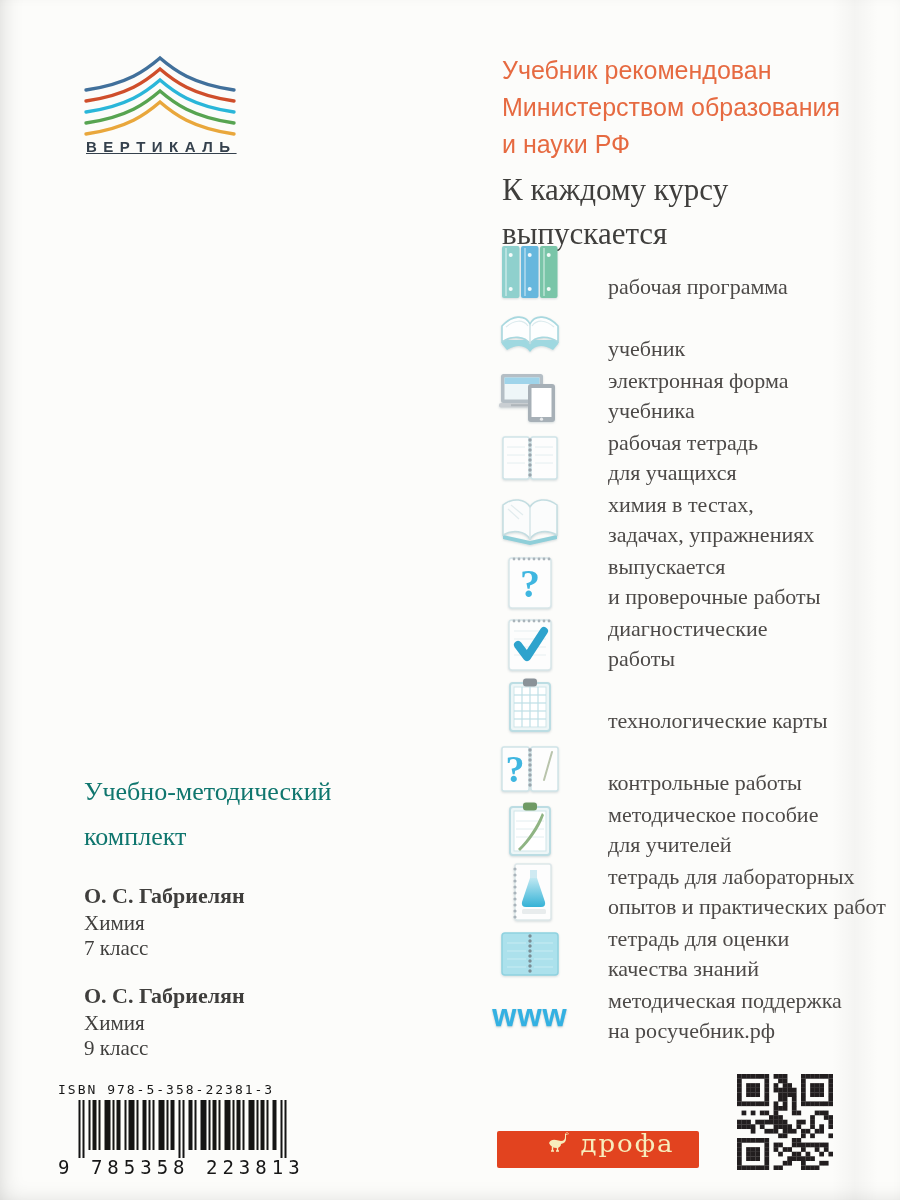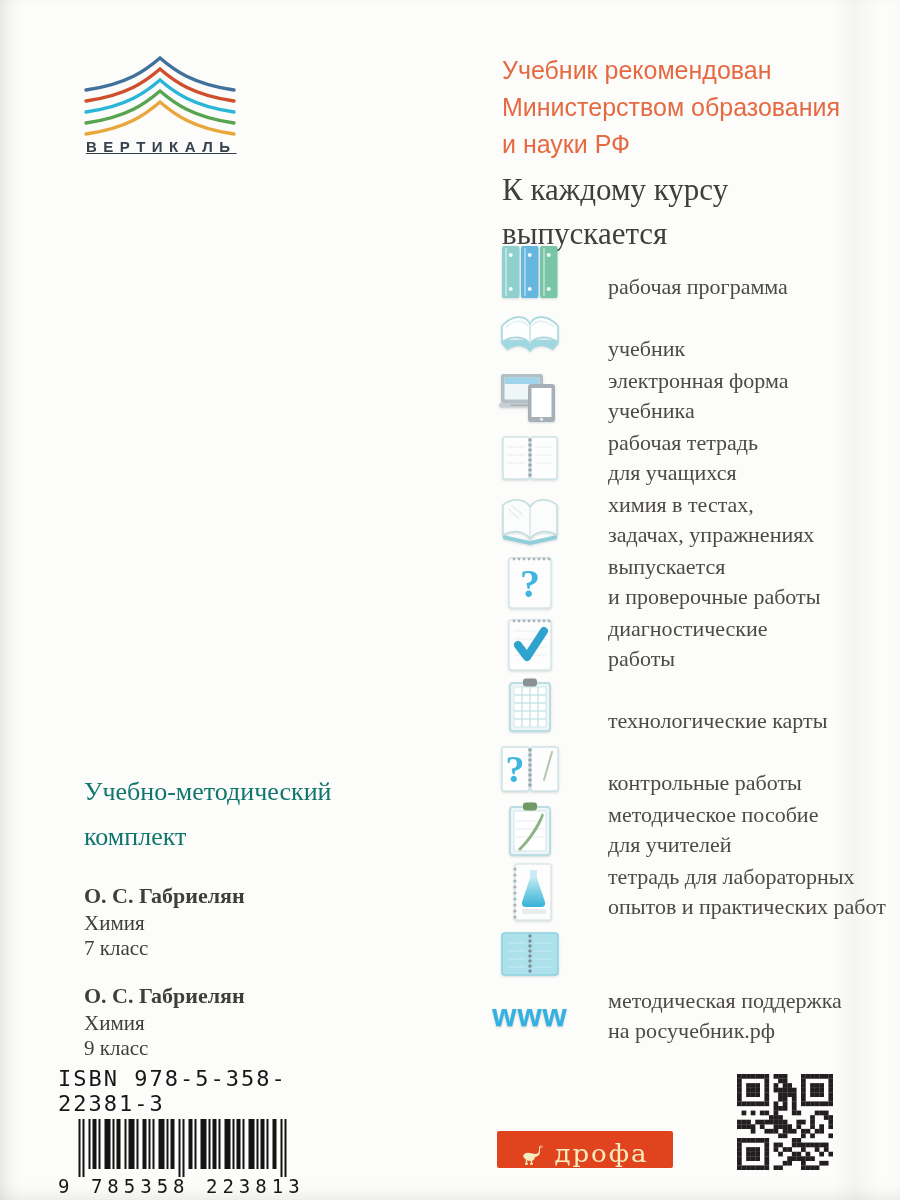--- a/index.html
+++ b/index.html
@@ -37,27 +37,27 @@
     color:#33b1e2;letter-spacing:1px;text-shadow:0 1px 1px rgba(80,160,190,.35);}
   
   .kit-heading{position:absolute;left:84px;top:769px;font-size:26px;line-height:45px;
     color:#0f766e;white-space:pre-line;}
   .book{position:absolute;left:84px;font-size:21px;line-height:25px;color:#3f3e3c;}
   .book .author{font-size:22px;font-weight:bold;margin-bottom:3px;color:#38373­5;}
   .book-1{top:883px;}
   .book-2{top:983px;}
   
   .isbn{position:absolute;left:58px;top:1066px;width:270px;color:#171717;}
-  .isbn-label{font-family:"DejaVu Sans Mono",monospace;font-size:22px;letter-spacing:2px;}
+  .isbn-label{font-family:"DejaVu Sans Mono",monospace;font-size:13px;letter-spacing:2px;margin-top:16px;}
   .barcode{margin:3px 0 0 14px;}
   .barcode-digits{font-family:"DejaVu Sans Mono",monospace;font-size:19px;letter-spacing:5px;margin-top:-2px;}
   
   .qr{position:absolute;left:737px;top:1074px;width:96px;height:96px;}
   .drofa{position:absolute;left:497px;top:1131px;width:176px;height:37px;background:#e2431f;
-    display:flex;align-items:flex-end;justify-content:center;gap:7px;border-radius:2px;}
+    display:flex;align-items:flex-start;justify-content:center;gap:7px;border-radius:2px;padding-left:26px;}
   .drofa .name{font-family:"DejaVu Serif",serif;font-size:26px;color:#f7edbc;letter-spacing:2px;
     transform:scaleY(.95);margin-top:-3px;}
   svg{display:block;}
 </style>
 </head>
 <body>
 
 <div class="page">
   <div class="crease"></div>
 
@@ -328,20 +328,22 @@
               <circle cx="30" cy="11" r="1.7"></circle>
               <circle cx="30" cy="16" r="1.7"></circle>
               <circle cx="30" cy="21" r="1.7"></circle>
             <circle cx="30" cy="26" r="1.7"></circle>
               <circle cx="30" cy="31" r="1.7"></circle>
               <circle cx="30" cy="36" r="1.7"></circle>
               <circle cx="30" cy="41" r="1.7"></circle>
           </g>
         </svg>
       </span>
+      <span class="label">тетрадь для оценки
+качества знаний</span>
     </div>
 
     <div class="item">
       <span class="icon-box">
         <span class="www-glyph">www</span>
       </span>
       <span class="label">методическая поддержка
 на росучебник.рф</span>
     </div>
 

